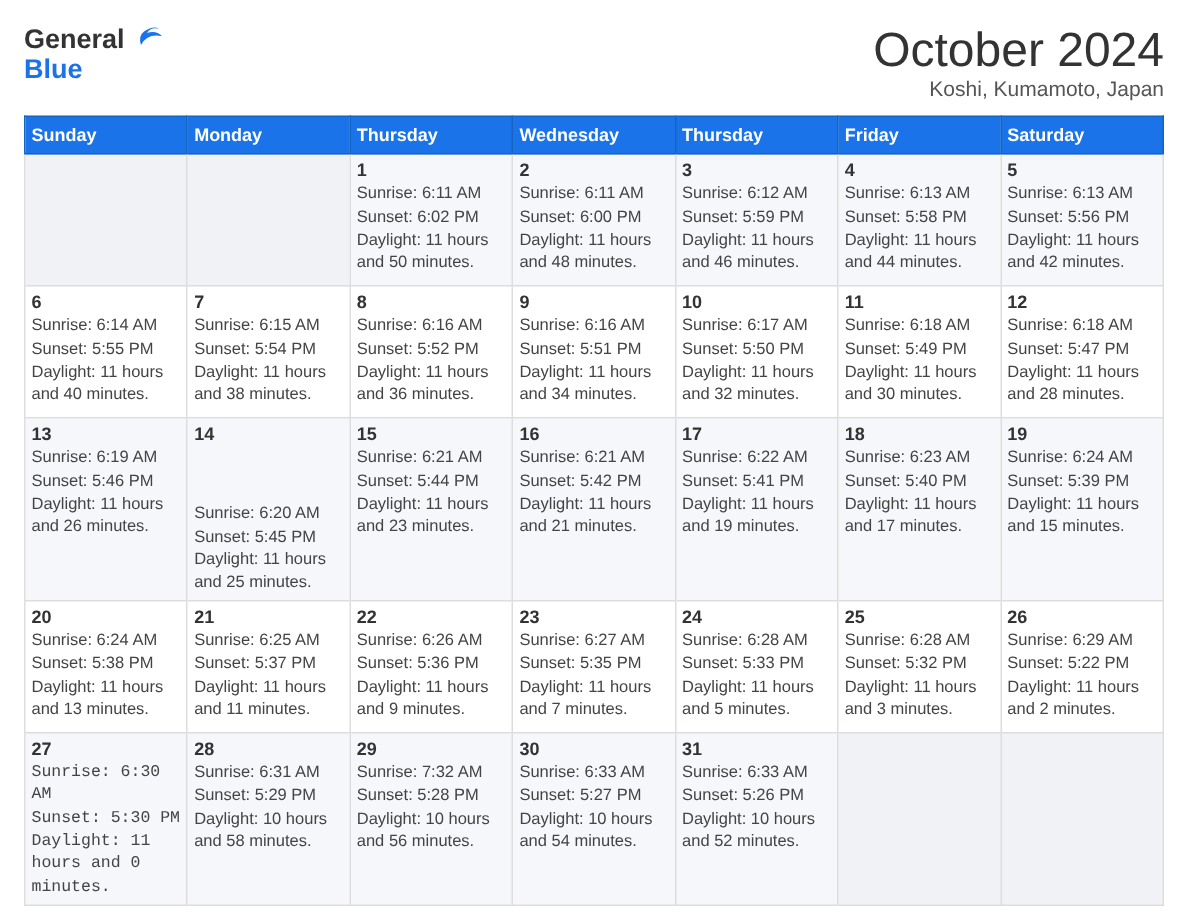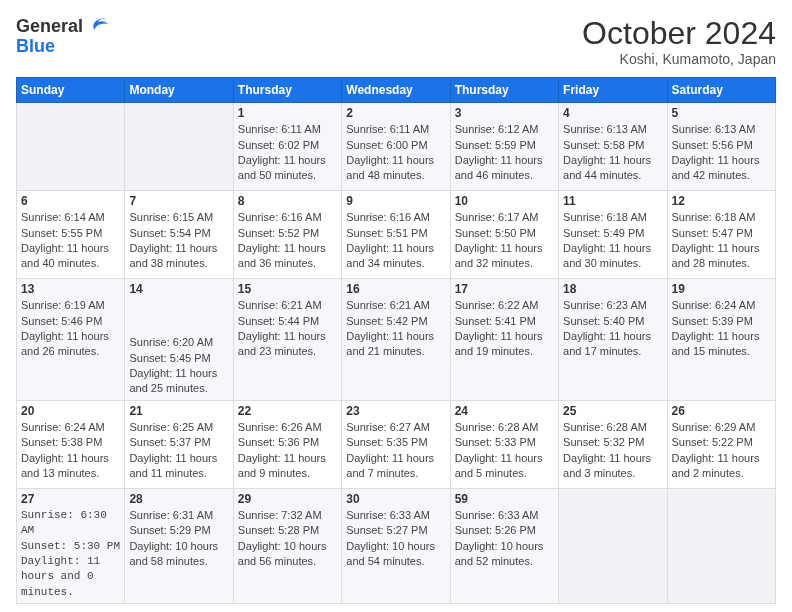--- a/index.html
+++ b/index.html
@@ -320,21 +320,21 @@
 Sunset: 5:28 PM
 Daylight: 10 hours and 56 minutes.</div>
           </td>
           <td>
             <span class="day-number">30</span>
             <div class="cell-text" style="white-space: pre-line;">Sunrise: 6:33 AM
 Sunset: 5:27 PM
 Daylight: 10 hours and 54 minutes.</div>
           </td>
           <td>
-            <span class="day-number">59</span>
+            <span class="day-number">31</span>
             <div class="cell-text" style="white-space: pre-line;">Sunrise: 6:33 AM
 Sunset: 5:26 PM
 Daylight: 10 hours and 52 minutes.</div>
           </td>
           <td class="empty"></td>
           <td class="empty"></td>
         </tr>
       </tbody>
   </table>
 </div>

